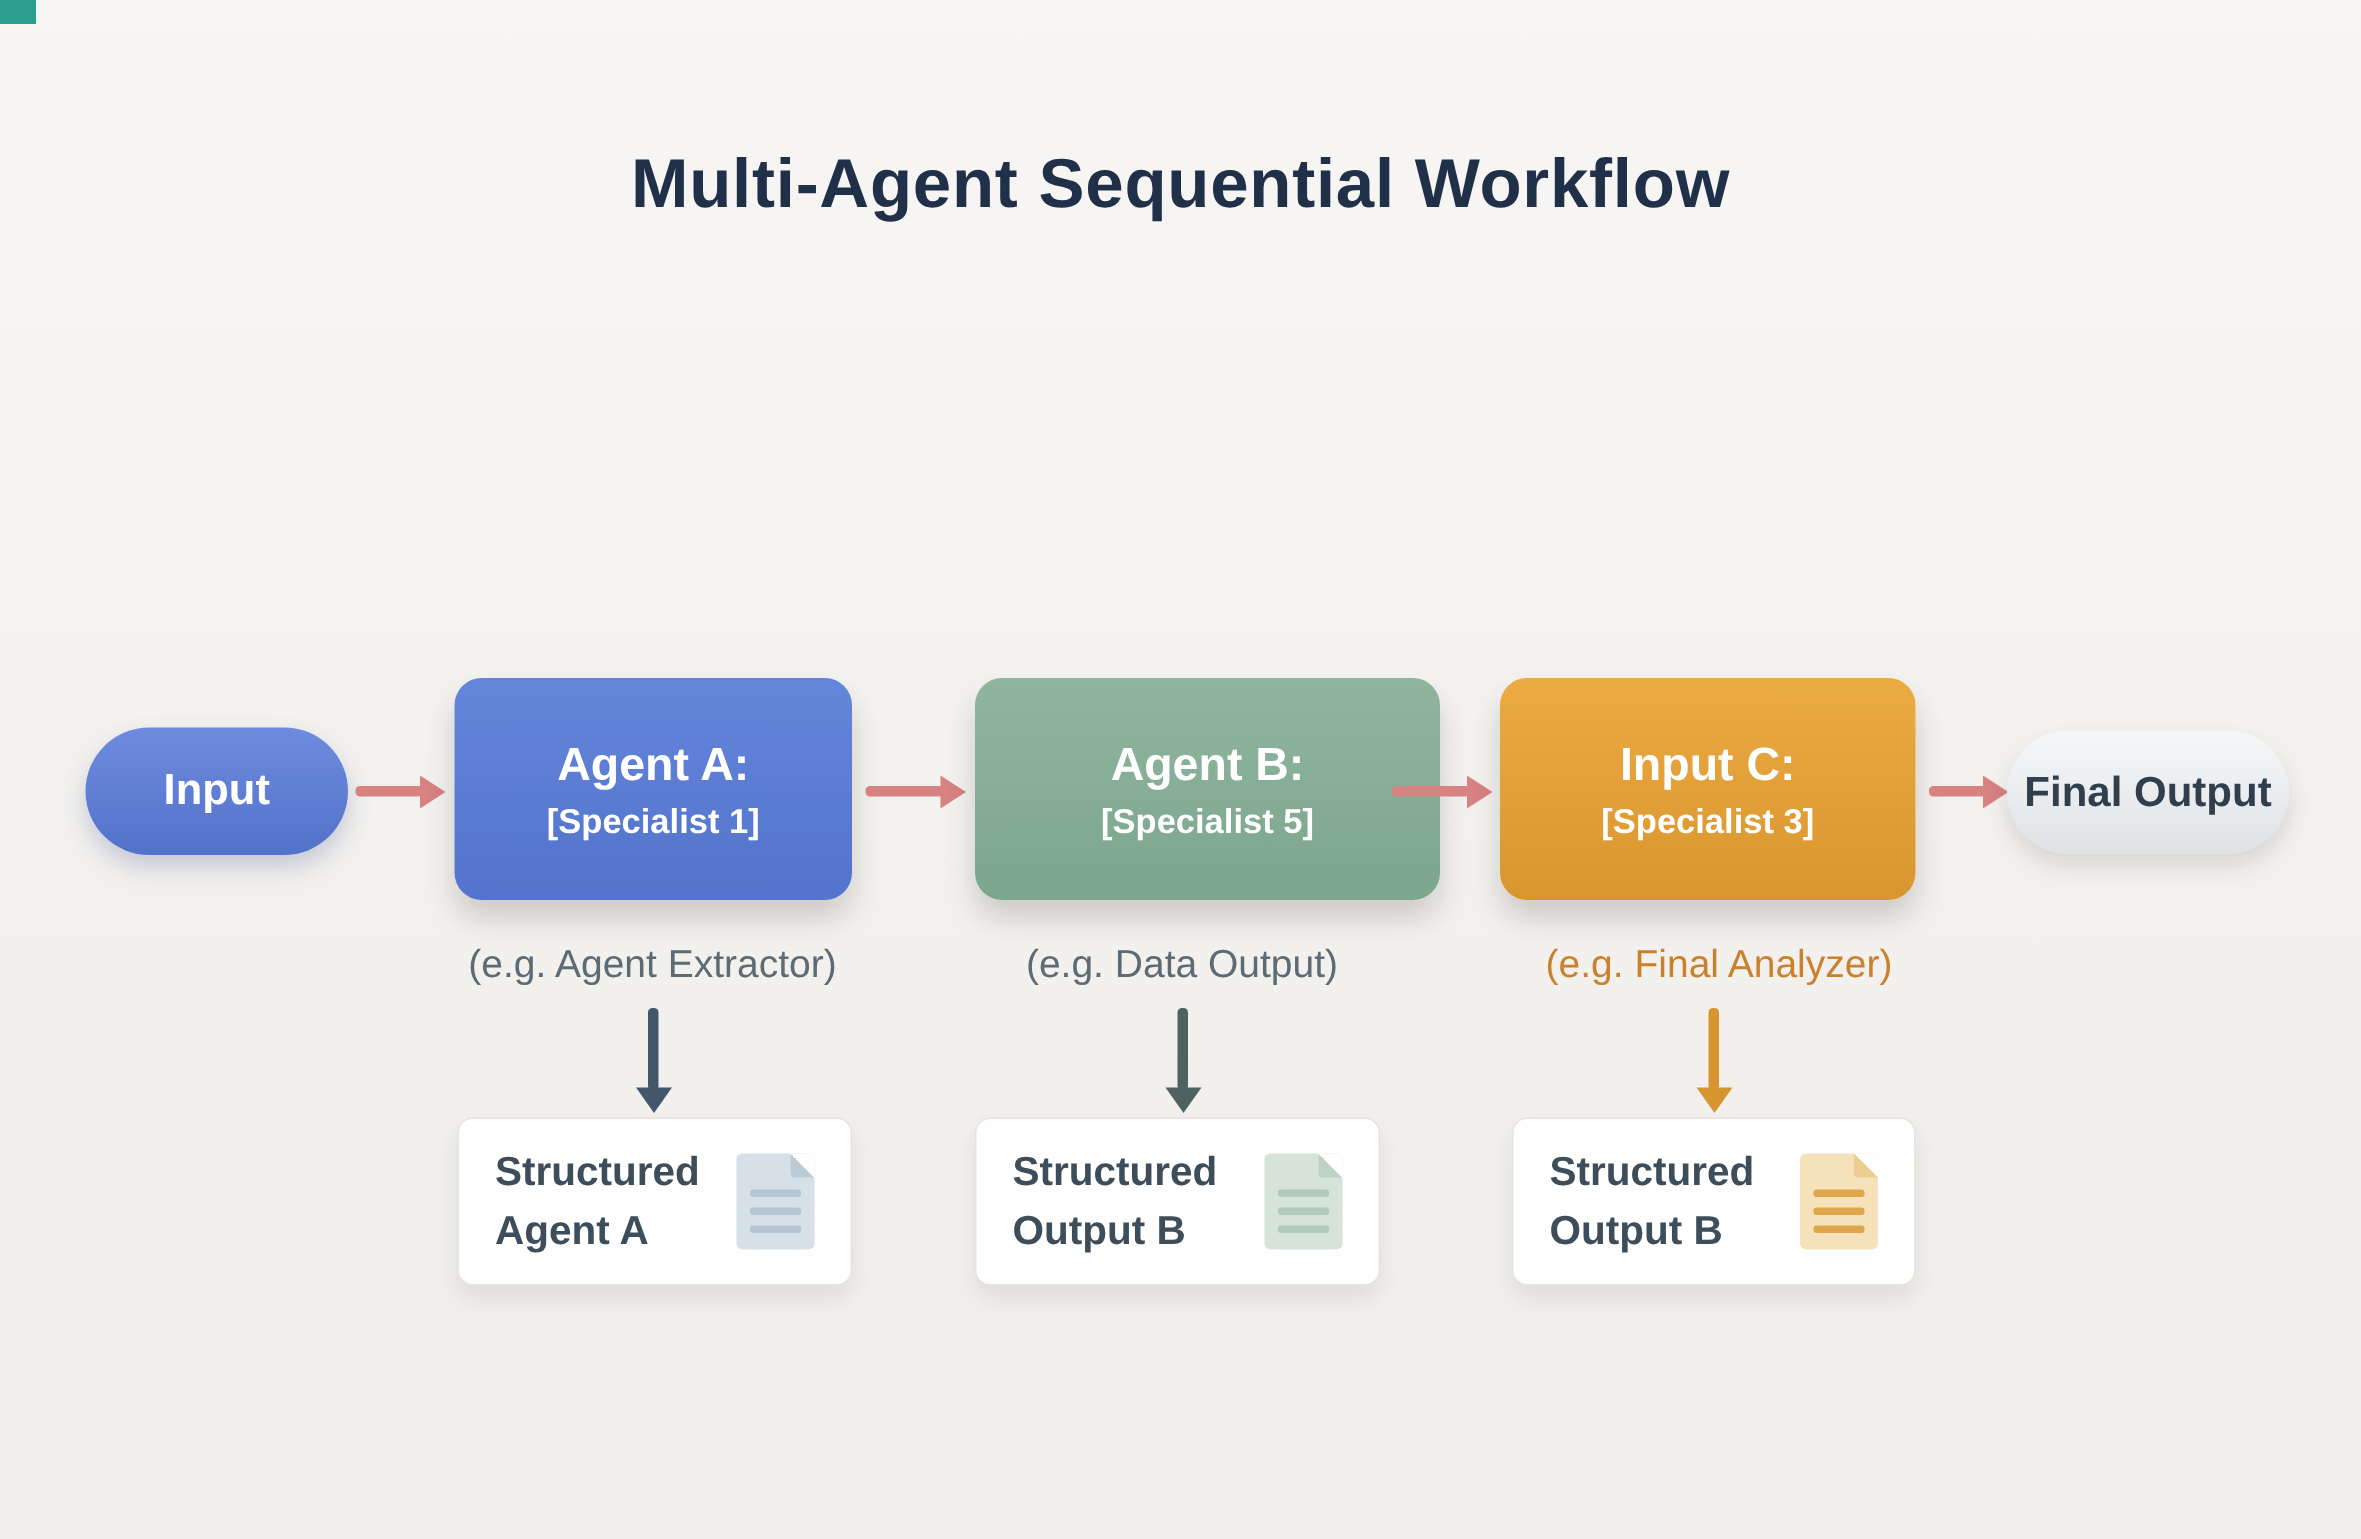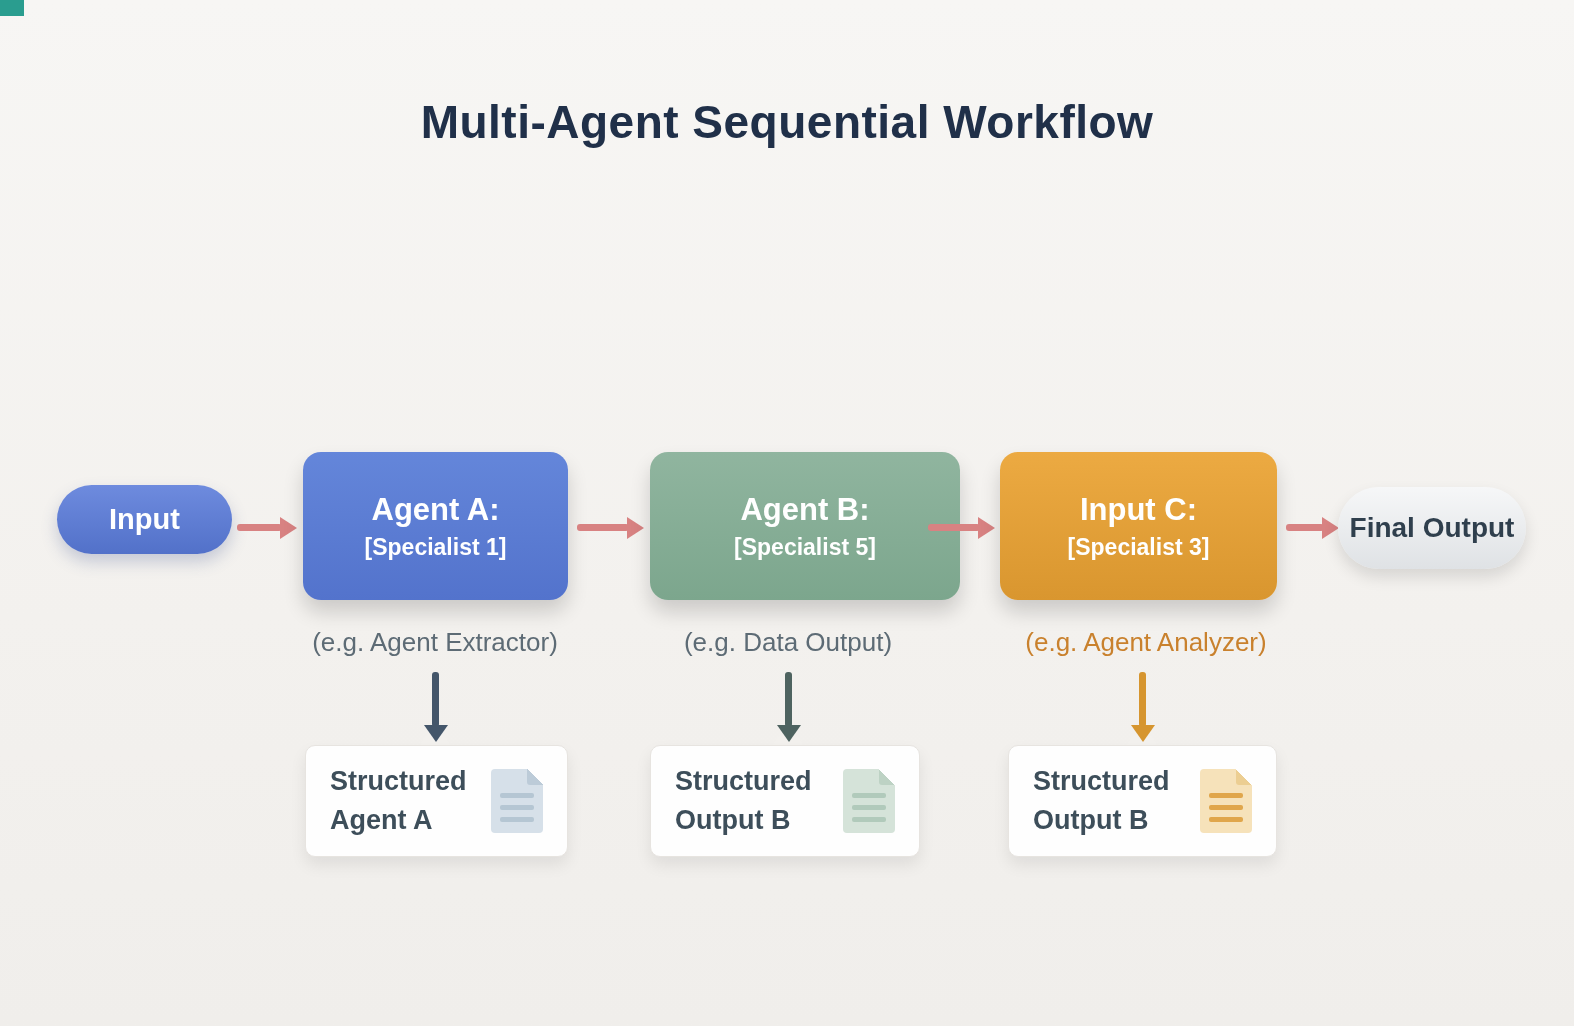--- a/index.html
+++ b/index.html
@@ -22,21 +22,21 @@
     text-align: center; font-size: 46px; font-weight: 700;
     color: #203049; letter-spacing: 0.5px;
   }
 
   
   .pill {
     position: absolute; display: flex; align-items: center; justify-content: center;
     border-radius: 44px; font-weight: 700;
   }
   .pill-input {
-    left: 57px; top: 485px; width: 175px; height: 69px;
+    left: 57px; top: 485px; width: 175px; height: 85px;
     background: linear-gradient(180deg, #6e8bde 0%, #5271c9 100%);
     color: #ffffff; font-size: 29px;
     box-shadow: 0 8px 16px rgba(60, 80, 140, 0.25);
   }
   .pill-final {
     left: 1338px; top: 487px; width: 188px; height: 82px;
     background: linear-gradient(180deg, #f6f7f8 0%, #dfe2e5 100%);
     color: #2f3f4d; font-size: 28px;
     box-shadow: 0 8px 16px rgba(0,0,0,0.12);
     text-align: center;
@@ -170,21 +170,21 @@
   </div>
 
   <div class="h-arrow h-arrow-4"></div>
 
   <div class="pill pill-final">
     <span>Final Output</span>
   </div>
 
   <div class="caption caption-a">(e.g. Agent Extractor)</div>
   <div class="caption caption-b">(e.g. Data Output)</div>
-  <div class="caption caption-c">(e.g. Agent Analyzer)</div>
+  <div class="caption caption-c">(e.g. Final Analyzer)</div>
 
   <div class="notch notch-a"></div>
   <div class="notch notch-b"></div>
   <div class="notch notch-c"></div>
 
   <div class="v-arrow v-arrow-a"></div>
   <div class="v-arrow v-arrow-b"></div>
   <div class="v-arrow v-arrow-c"></div>
 
   <div class="out-card out-a">

